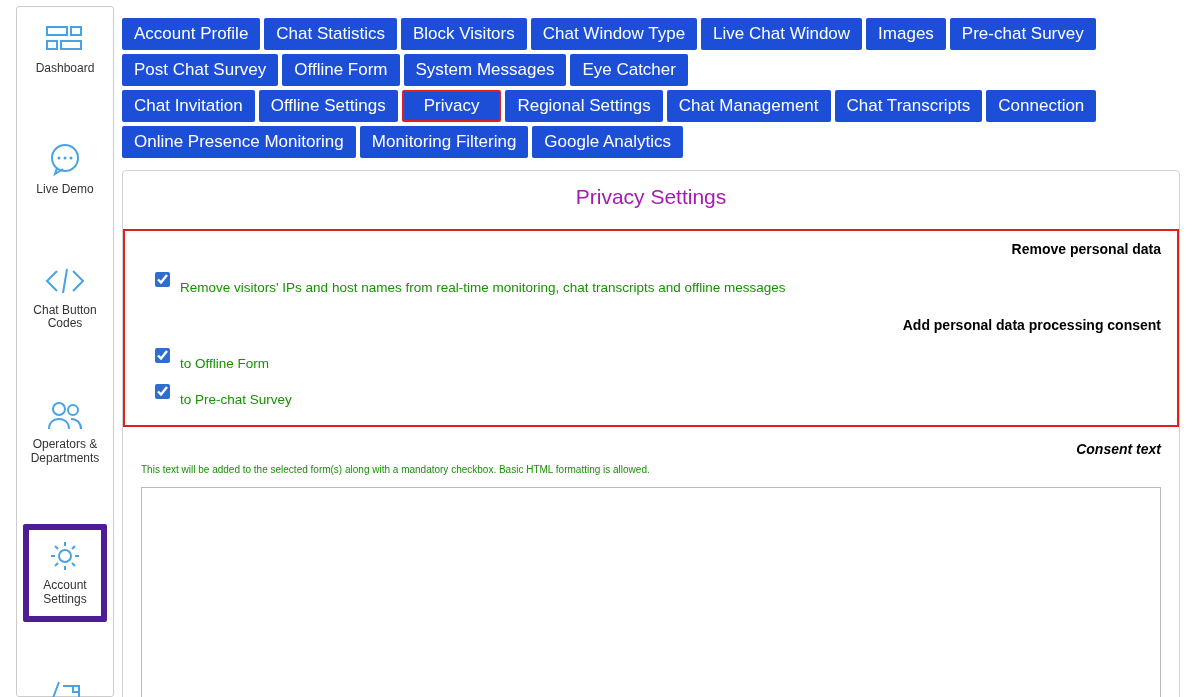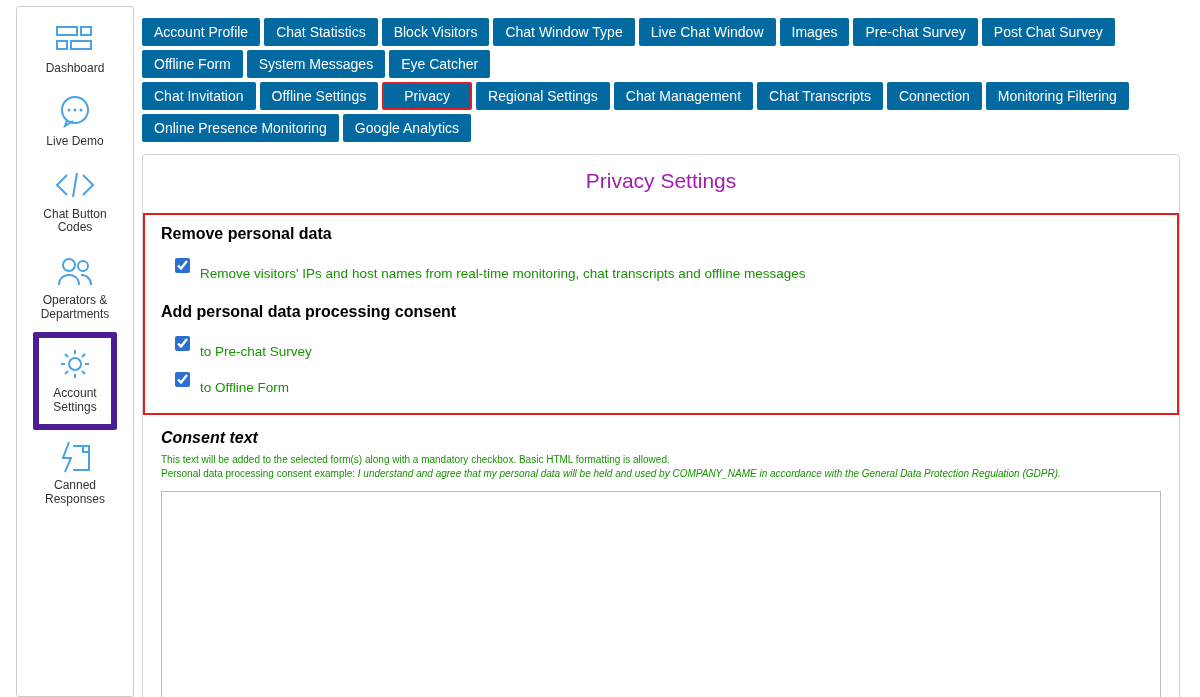--- a/index.html
+++ b/index.html
@@ -9,28 +9,29 @@
       background: #fff;
       width: 1200px;
       height: 697px;
       overflow: hidden;
     }
     .container {
       display: flex;
       height: 100%;
     }
     .sidebar {
-      width: 118px;
+      width: 98px;
       border: 1px solid #ccc;
       border-radius: 3px;
       margin: 6px 0 0 16px;
       display: flex;
       flex-direction: column;
       align-items: center;
       padding-top: 6px;
+      gap: 48px;
     }
     .sidebar-item {
       width: 84px;
       display: flex;
       flex-direction: column;
       align-items: center;
       justify-content: center;
       padding: 8px 0 10px 0;
       cursor: pointer;
       text-align: center;
@@ -56,24 +57,24 @@
       flex: 1;
       padding: 18px 20px 0 8px;
     }
     .tabs {
       display: flex;
       flex-wrap: wrap;
       gap: 4px;
       margin-bottom: 4px;
     }
     .tab {
-      background: #0369a1;
+      background: #1d4ed8;
       color: #fff;
       padding: 6px 12px;
-      font-size: 14px;
+      font-size: 17px;
       border-radius: 2px;
       cursor: pointer;
       white-space: nowrap;
     }
     .tab.active {
       border: 2px solid #e02020;
       padding: 4px 20px;
     }
     .panel {
       border: 1px solid #d4d4d4;
@@ -88,23 +89,24 @@
       color: #a21caf;
       margin-bottom: 20px;
     }
     .highlight-box {
       border: 2px solid #e02020;
       padding: 10px 16px 14px 16px;
       margin: 0 -18px 14px -18px;
     }
     .section-title {
       font-weight: bold;
-      font-size: 16px;
+      font-size: 14px;
       color: #000;
       margin-bottom: 6px;
+      text-align: right;
     }
     .checkbox-row {
       display: flex;
       align-items: center;
       margin-left: 14px;
       margin-bottom: 4px;
     }
     .checkbox-row input[type="checkbox"] {
       width: 15px;
       height: 15px;
@@ -238,54 +240,51 @@
         <div class="tab">Eye Catcher</div>
       </div>
     <div class="tabs" id="tabs-row-2">
         <div class="tab">Chat Invitation</div>
         <div class="tab">Offline Settings</div>
         <div class="tab active">Privacy</div>
         <div class="tab">Regional Settings</div>
         <div class="tab">Chat Management</div>
         <div class="tab">Chat Transcripts</div>
         <div class="tab">Connection</div>
+        <div class="tab">Online Presence Monitoring</div>
         <div class="tab">Monitoring Filtering</div>
-        <div class="tab">Online Presence Monitoring</div>
         <div class="tab">Google Analytics</div>
       </div>
 
     <div class="panel">
       <h2>Privacy Settings</h2>
 
       <div class="highlight-box">
         <div class="section-title">Remove personal data</div>
         <div class="checkbox-row">
           <input type="checkbox" checked="" style="">
           <label>Remove visitors' IPs and host names from real-time monitoring, chat transcripts and offline messages</label>
         </div>
 
         <div style="height:18px;"></div>
 
         <div class="section-title">Add personal data processing consent</div>
         <div class="checkbox-row">
           <input type="checkbox" checked="" style="">
-          <label>to Pre-chat Survey</label>
+          <label>to Offline Form</label>
         </div>
         <div class="checkbox-row">
           <input type="checkbox" checked="" style="">
-          <label>to Offline Form</label>
+          <label>to Pre-chat Survey</label>
         </div>
       </div>
 
       <div class="consent-section">
         <div class="section-title">Consent text</div>
         <div class="consent-help">This text will be added to the selected form(s) along with a mandatory checkbox. Basic HTML formatting is allowed.</div>
-        <div class="consent-help">
-          <span>Personal data processing consent example: </span><span class="italic">I understand and agree that my personal data will be held and used by COMPANY_NAME in accordance with the General Data Protection Regulation (GDPR).</span>
-        </div>
         <textarea class="consent-textarea" value="" style=""></textarea>
       </div>
 
       <div class="buttons">
         <button class="btn">Save</button>
         <button class="btn">Cancel</button>
       </div>
     </div>
   </div>
 </div>

